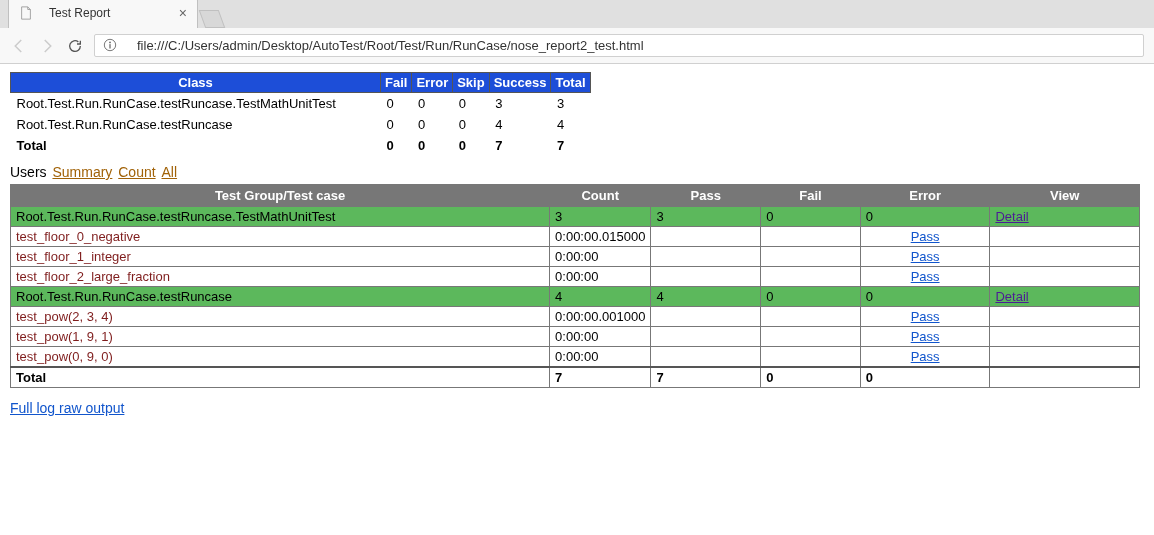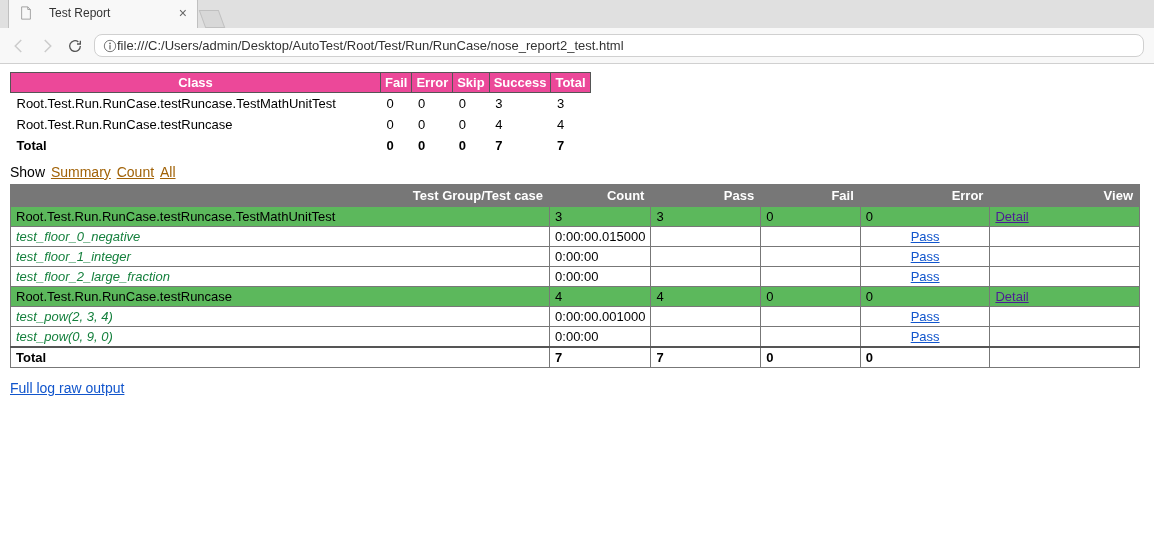--- a/index.html
+++ b/index.html
@@ -10,49 +10,49 @@
     .tab-bar { display: flex; height: 28px; align-items: flex-end; padding-left: 8px; background: #e0e0e0; }
     .tab { background: #f8f8f8; border: 1px solid #c0c0c0; border-bottom: none; border-radius: 4px 4px 0 0; padding: 7px 10px; display: flex; align-items: center; gap: 16px; font-size: 12px; width: 190px; }
     .tab-icon { width: 14px; height: 14px; display: inline-flex; }
     .tab-title { flex: 1; color: #333; }
     .tab-close { color: #666; font-size: 14px; cursor: pointer; }
     .new-tab { width: 20px; height: 18px; background: #d8d8d8; border: 1px solid #c0c0c0; margin-left: 4px; transform: skewX(20deg); }
     
     .addr-bar { display: flex; align-items: center; padding: 6px 10px; gap: 10px; background: #f8f8f8; }
     .nav-icon { width: 18px; height: 18px; color: #888; display: inline-flex; align-items: center; justify-content: center; }
     .nav-icon.disabled { color: #ccc; }
-    .addr-input-wrap { flex: 1; border: 1px solid #d0d0d0; border-radius: 8px; padding: 3px 8px; display: flex; align-items: flex-end; gap: 0; background: #fff; }
+    .addr-input-wrap { flex: 1; border: 1px solid #d0d0d0; border-radius: 2px; padding: 3px 8px; display: flex; align-items: flex-start; gap: 20px; background: #fff; }
     .info-icon { width: 14px; height: 14px; color: #666; }
     .addr-text { font-size: 13px; color: #333; }
     .addr-proto { color: #333; }
     
     
     .content { padding: 8px 10px; }
     
     .summary-table { border-collapse: collapse; font-size: 13px; }
-    .summary-table th { background: #ec4899; color: #fff; font-weight: bold; padding: 2px 4px; border: 1px solid #555; text-align: center; }
+    .summary-table th { background: #1d4ed8; color: #fff; font-weight: bold; padding: 2px 4px; border: 1px solid #555; text-align: center; }
     .summary-table th.class-col { width: 370px; text-align: center; padding: 2px 10px; }
     .summary-table td { padding: 3px 6px; text-align: left; }
     .summary-table tr.total-row td { font-weight: bold; }
     
     .filter-row { margin: 8px 0 4px 0; font-size: 14px; }
     .filter-row a { color: #a16207; text-decoration: underline; margin-left: 2px; }
     
     .detail-table { border-collapse: collapse; width: 1130px; font-size: 13px; }
-    .detail-table th { background: #777; color: #fff; font-weight: bold; padding: 3px 6px; border: 1px solid #777; text-align: right; }
+    .detail-table th { background: #777; color: #fff; font-weight: bold; padding: 3px 6px; border: 1px solid #777; text-align: center; }
     .detail-table td { border: 1px solid #777; padding: 2px 5px; }
     .detail-table .col-name { width: 540px; }
     .detail-table .col-count { width: 100px; }
     .detail-table .col-pass { width: 110px; }
     .detail-table .col-fail { width: 100px; }
     .detail-table .col-error { width: 130px; }
     .detail-table .col-view { width: 150px; }
     .group-row td { background: #5cb85c; color: #000; }
     .group-row a { color: #4c1d95; text-decoration: underline; }
-    .case-row td.case-name { color: #15803d; font-style: italic; }
+    .case-row td.case-name { color: #7f1d1d; }
     .case-row a.pass-link { color: #1155cc; text-decoration: underline; }
     .detail-table tr.total-row td { font-weight: bold; border-top: 2px solid #555; }
     
     .raw-link { display: inline-block; margin: 12px 0; color: #1155cc; font-size: 14px; }
   </style>
 </head>
 <body>
 
 <div class="browser-chrome">
   <div class="tab-bar">
@@ -131,21 +131,21 @@
           <td>0</td>
           <td>0</td>
           <td>0</td>
           <td>7</td>
           <td>7</td>
         </tr>
       </tbody>
   </table>
 
   <div class="filter-row">
-    <span>Show</span>
+    <span>Users</span>
     <a href="#">Summary</a>
     <a href="#">Count</a>
     <a href="#">All</a>
   </div>
 
   <table class="detail-table">
     <colgroup>
       <col class="col-name">
         <col class="col-count">
         <col class="col-pass">
@@ -206,20 +206,28 @@
         </tr>
         <tr class="case-row">
           <td class="case-name">test_pow(2, 3, 4)</td>
           <td>0:00:00.001000</td>
           <td></td>
           <td></td>
           <td style="text-align: center;"><a href="#" class="pass-link">Pass</a></td>
           <td></td>
         </tr>
         <tr class="case-row">
+          <td class="case-name">test_pow(1, 9, 1)</td>
+          <td>0:00:00</td>
+          <td></td>
+          <td></td>
+          <td style="text-align: center;"><a href="#" class="pass-link">Pass</a></td>
+          <td></td>
+        </tr>
+        <tr class="case-row">
           <td class="case-name">test_pow(0, 9, 0)</td>
           <td>0:00:00</td>
           <td></td>
           <td></td>
           <td style="text-align: center;"><a href="#" class="pass-link">Pass</a></td>
           <td></td>
         </tr>
         <tr class="total-row">
           <td>Total</td>
           <td>7</td>

